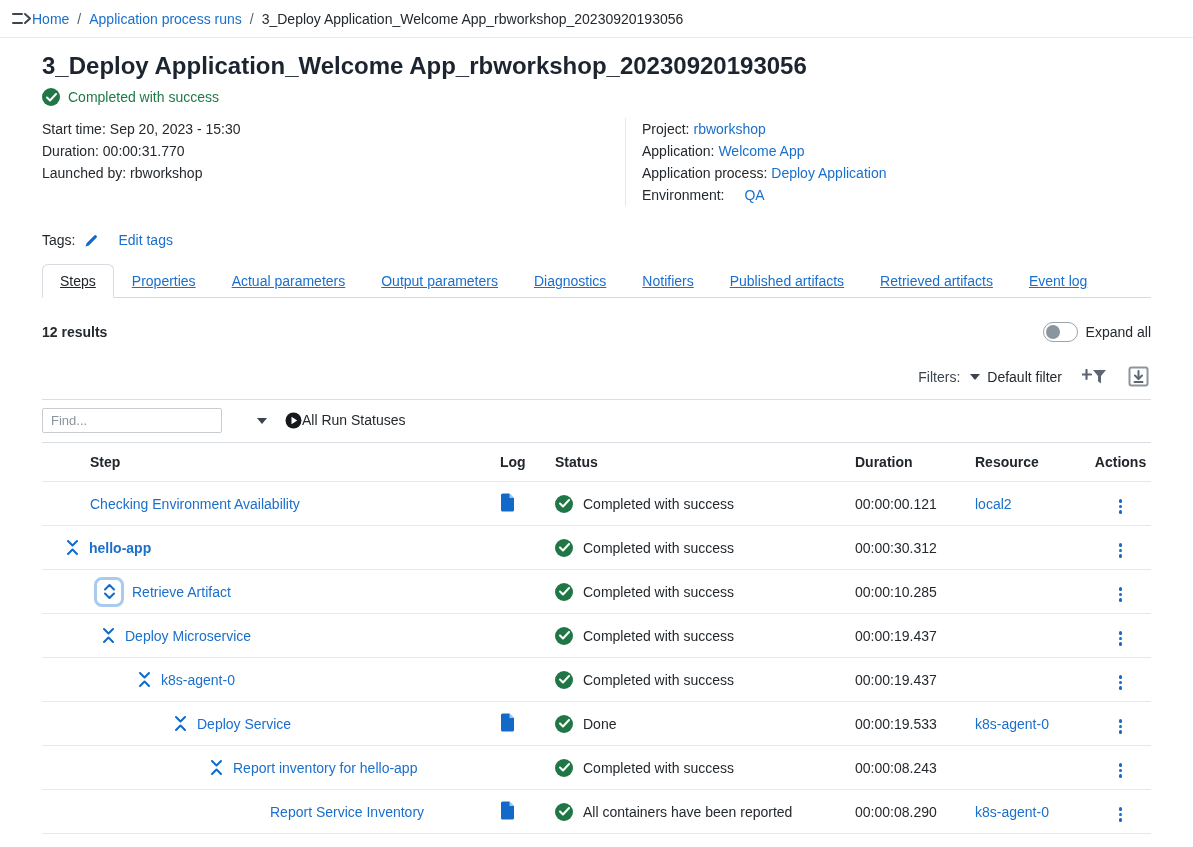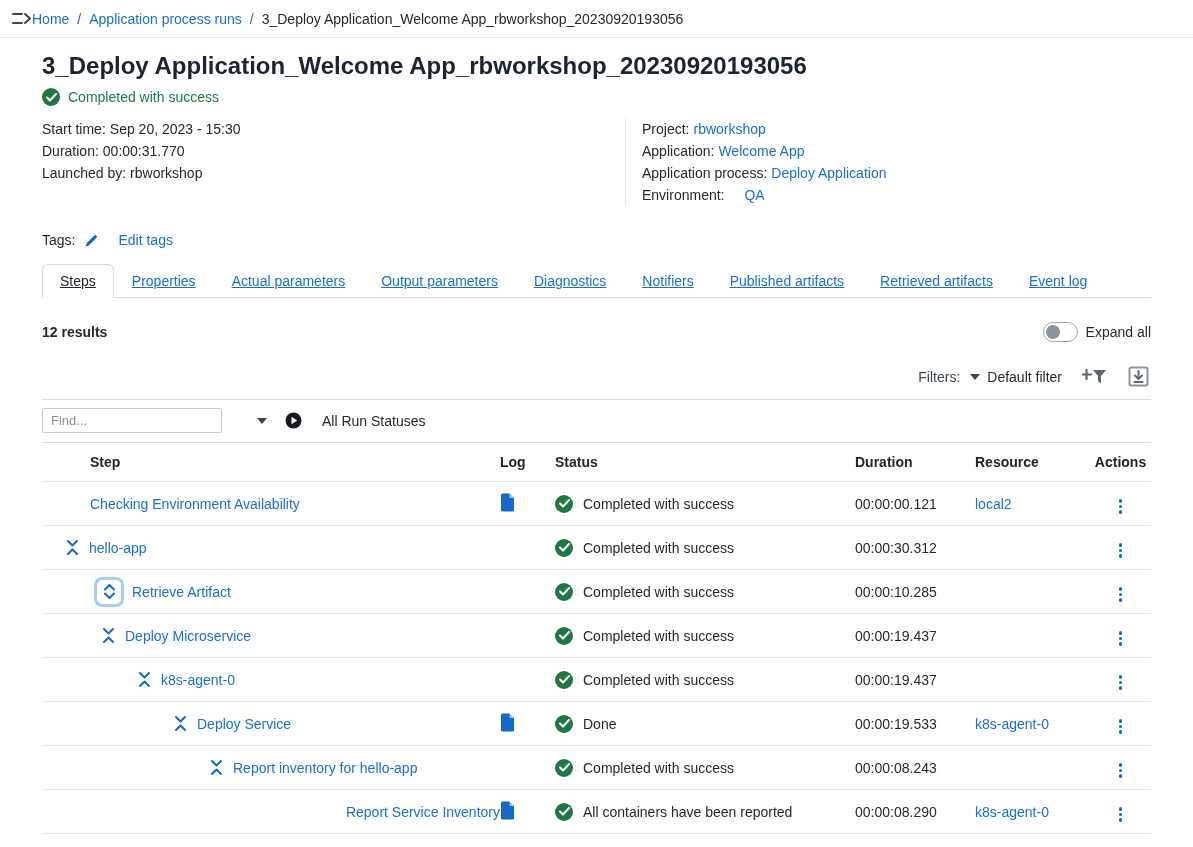--- a/index.html
+++ b/index.html
@@ -57,21 +57,21 @@
   .filter-select { display:flex; align-items:center; gap:7px; cursor:pointer; color:#24292e; }
   .caret-down { width:0; height:0; border-left:5px solid transparent; border-right:5px solid transparent; border-top:6px solid #3c454e; display:inline-block; }
   .icon-btn { display:inline-flex; align-items:center; justify-content:center; cursor:pointer; padding:2px; margin-left:8px; }
 
   
   .table-wrap { border-top:1px solid var(--border-dark); }
   .find-row { display:flex; align-items:center; padding:8px 0 9px 0; border-bottom:1px solid var(--border-dark); }
   .find-input { width:180px; height:25px; border:1px solid #c6ccd2; border-radius:2px; padding:0 8px; font-size:13px; font-family:inherit; color:#24292e; }
   .find-input::placeholder { color:#8b959e; }
   .find-caret { margin-left:35px; cursor:pointer; }
-  .status-filter { display:flex; align-items:center; gap:20px; margin-left:18px; cursor:pointer; }
+  .status-filter { display:flex; gap:0; margin-left:18px; cursor:pointer; }
 
   table { width:100%; border-collapse:collapse; table-layout:fixed; }
   col.c-step{width:458px} col.c-log{width:55px} col.c-status{width:290px}
   col.c-dur{width:120px} col.c-res{width:125px} col.c-act{width:61px}
   thead th { text-align:left; font-weight:700; padding:11px 0; font-size:14px; color:#21262c; border-bottom:1px solid var(--border); }
   thead th.pad { padding-left:10px; }
   thead th.center { text-align:center; }
   tbody td { border-bottom:1px solid var(--border); height:44px; padding:0; vertical-align:middle; }
   .step-cell { display:flex; align-items:center; }
   .tree-icon { flex:0 0 auto; margin-right:10px; display:inline-flex; cursor:pointer; }
@@ -257,21 +257,21 @@
         <td class="pad duration-td">00:00:00.121</td>
         <td class="pad resource-td"><a>local2</a></td>
         <td class="center"><span class="kebab" style="gap:2px;">
                 <i style="width:3.5px;height:3.5px;"></i>
                 <i style="width:3.5px;height:3.5px;"></i>
                 <i style="width:3.5px;height:3.5px;"></i>
               </span></td>
       </tr>
           <tr>
         <td>
-              <span class="step-cell" style="padding-left: 24px;">
+              <span class="step-cell" style="padding-left: 24px; font-weight: bold;">
                 <span class="tree-icon">
                   <svg width="13" height="17" viewBox="0 0 13 17" fill="none" stroke="#1269c7" stroke-width="2" stroke-linecap="round" stroke-linejoin="round">
                     <polyline points="2,2 6.5,6.5 11,2"></polyline>
                     <polyline points="2,15 6.5,10.5 11,15"></polyline>
                   </svg>
                 </span>
                 <a class="step-link">hello-app</a>
               </span>
             </td>
         <td class="log-td"></td>
@@ -448,21 +448,21 @@
         <td class="pad duration-td">00:00:08.243</td>
         <td class="pad resource-td"></td>
         <td class="center"><span class="kebab" style="gap:2px;">
                 <i style="width:3.5px;height:3.5px;"></i>
                 <i style="width:3.5px;height:3.5px;"></i>
                 <i style="width:3.5px;height:3.5px;"></i>
               </span></td>
       </tr>
           <tr>
         <td>
-              <span class="step-cell" style="padding-left: 204px; justify-content: flex-end;">
+              <span class="step-cell" style="padding-left: 204px;">
                 <span class="tree-spacer"></span>
                 <a class="step-link">Report Service Inventory</a>
               </span>
             </td>
         <td class="log-td"><a class="log-link">
                 <svg width="15" height="19" viewBox="0 0 15 19">
                   <path d="M2.5 0.5 h7 L14 5 v12 a1.5 1.5 0 0 1 -1.5 1.5 h-10 A1.5 1.5 0 0 1 1 17 V2 a1.5 1.5 0 0 1 1.5 -1.5 z" fill="#1269c7"></path>
                   <path d="M9.5 0.5 L14 5 H9.5 Z" fill="#ffffff" opacity="0.6"></path>
                 </svg>
               </a></td>

